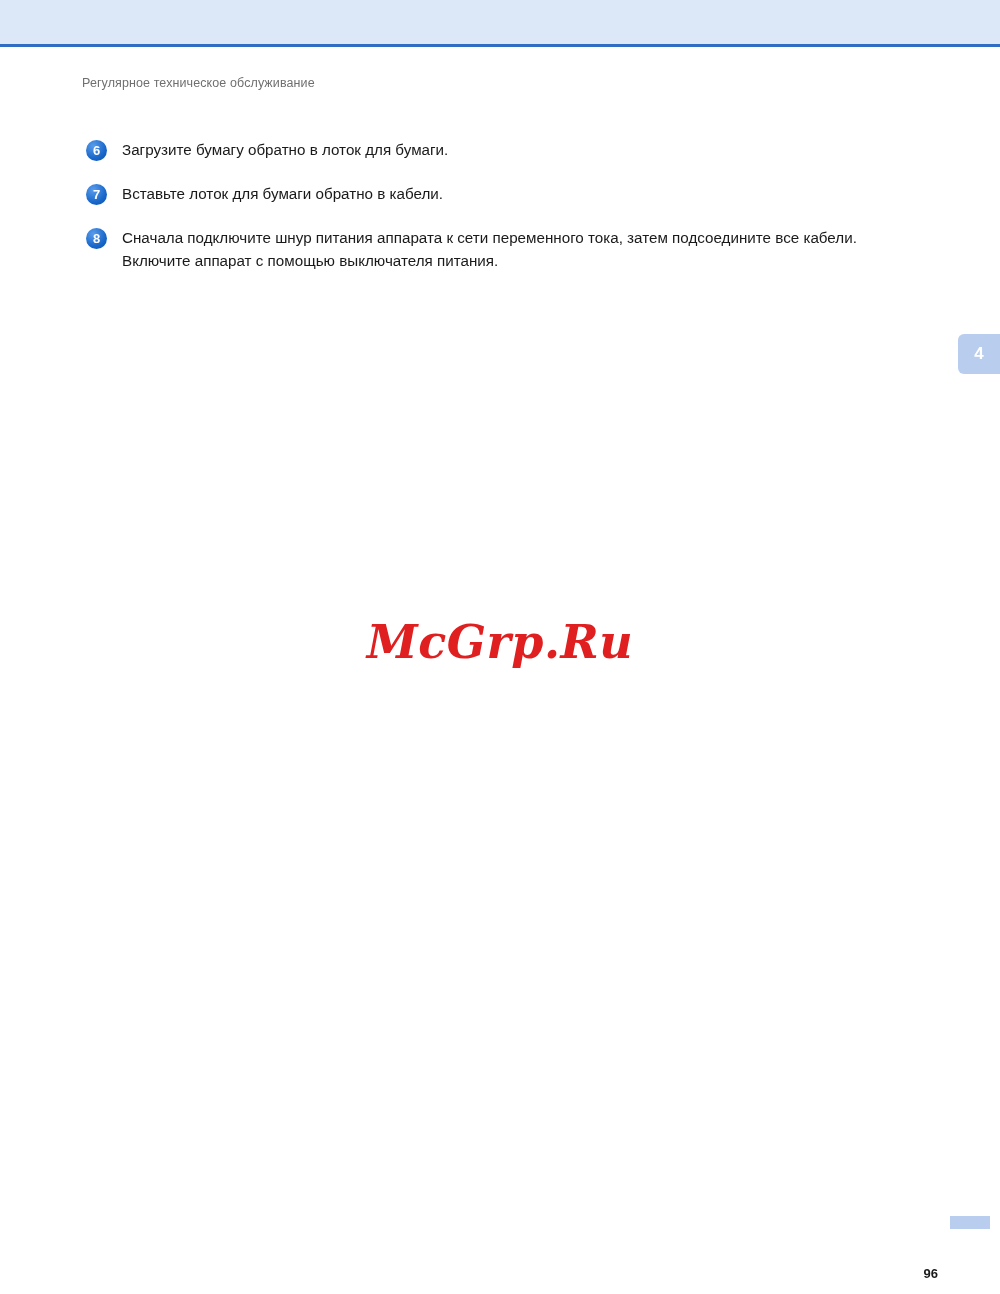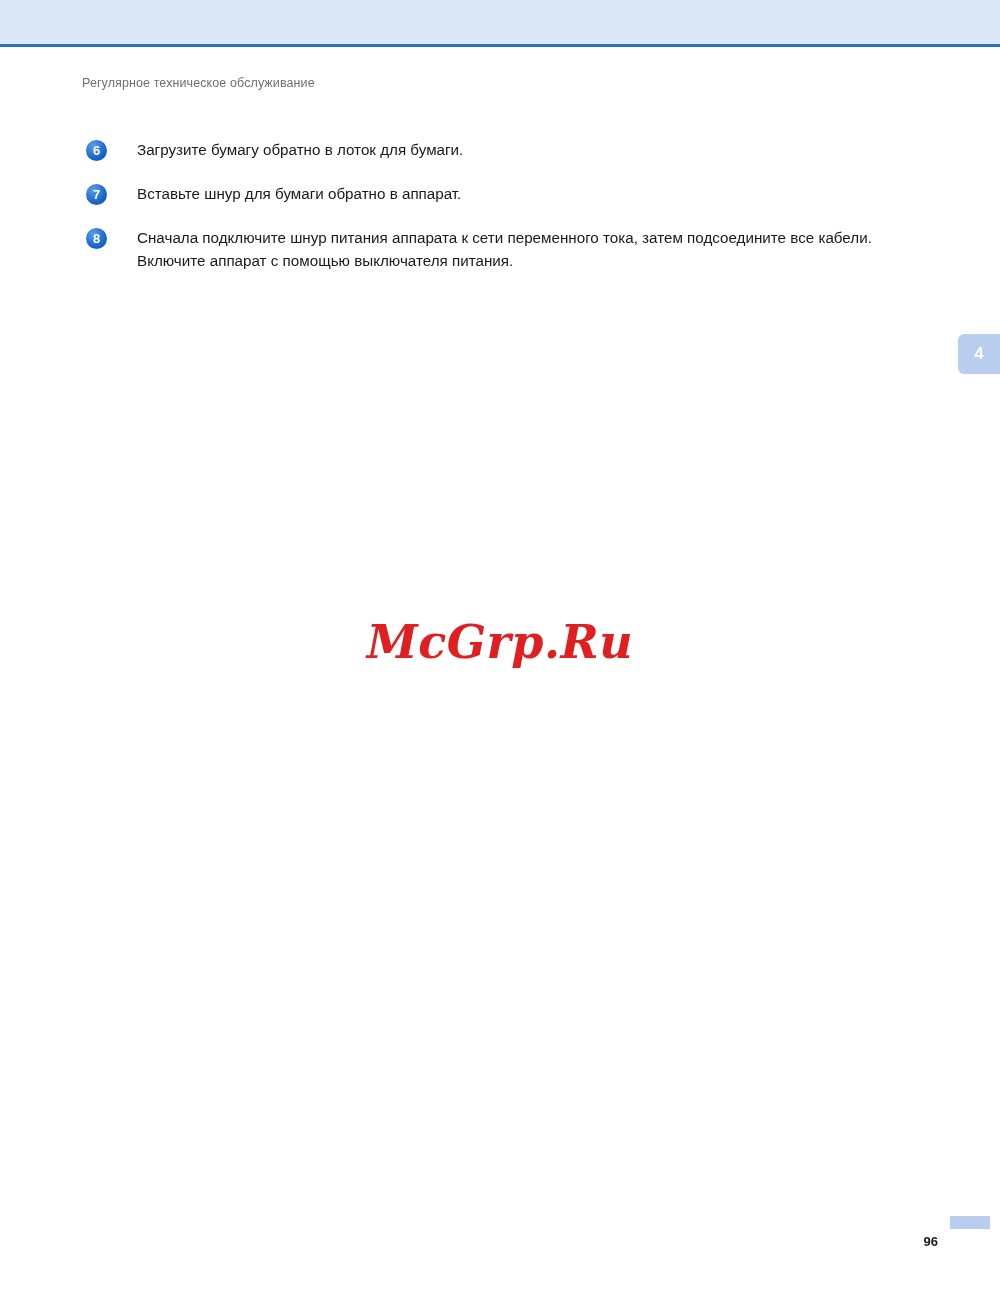--- a/index.html
+++ b/index.html
@@ -72,21 +72,20 @@
     font-weight: bold;
     line-height: 21px;
     text-align: center;
     font-family: "Liberation Sans", sans-serif;
   }
   .step-text {
     display: block;
     font-size: 15.2px;
     line-height: 23px;
     color: #1a1a1a;
-    margin-left: 15px;
   }
 
   
   .chapter-tab {
     position: absolute;
     right: 0;
     top: 334px;
     width: 42px;
     height: 40px;
     background: #b9cdef;
@@ -110,21 +109,21 @@
     font-weight: bold;
     font-size: 46px;
     color: #e02020;
     letter-spacing: 0.5px;
   }
 
   
   .page-number {
     position: absolute;
     right: 62px;
-    top: 1234px;
+    top: 1266px;
     font-size: 13px;
     font-weight: bold;
     color: #1a1a1a;
   }
   .footer-mark {
     position: absolute;
     right: 10px;
     top: 1216px;
     width: 40px;
     height: 13px;
@@ -141,21 +140,21 @@
 
 <div class="steps">
 
   <div class="step">
     <span class="step-num">6</span>
     <span class="step-text">Загрузите бумагу обратно в лоток для бумаги.</span>
   </div>
 
   <div class="step">
     <span class="step-num">7</span>
-    <span class="step-text">Вставьте шнур для бумаги обратно в аппарат.</span>
+    <span class="step-text">Вставьте лоток для бумаги обратно в кабели.</span>
   </div>
 
   <div class="step">
     <span class="step-num">8</span>
     <span class="step-text">Сначала подключите шнур питания аппарата к сети переменного тока, затем подсоедините все кабели. Включите аппарат с помощью выключателя питания.</span>
   </div>
 
 </div>
 
 <div class="chapter-tab">4</div>

